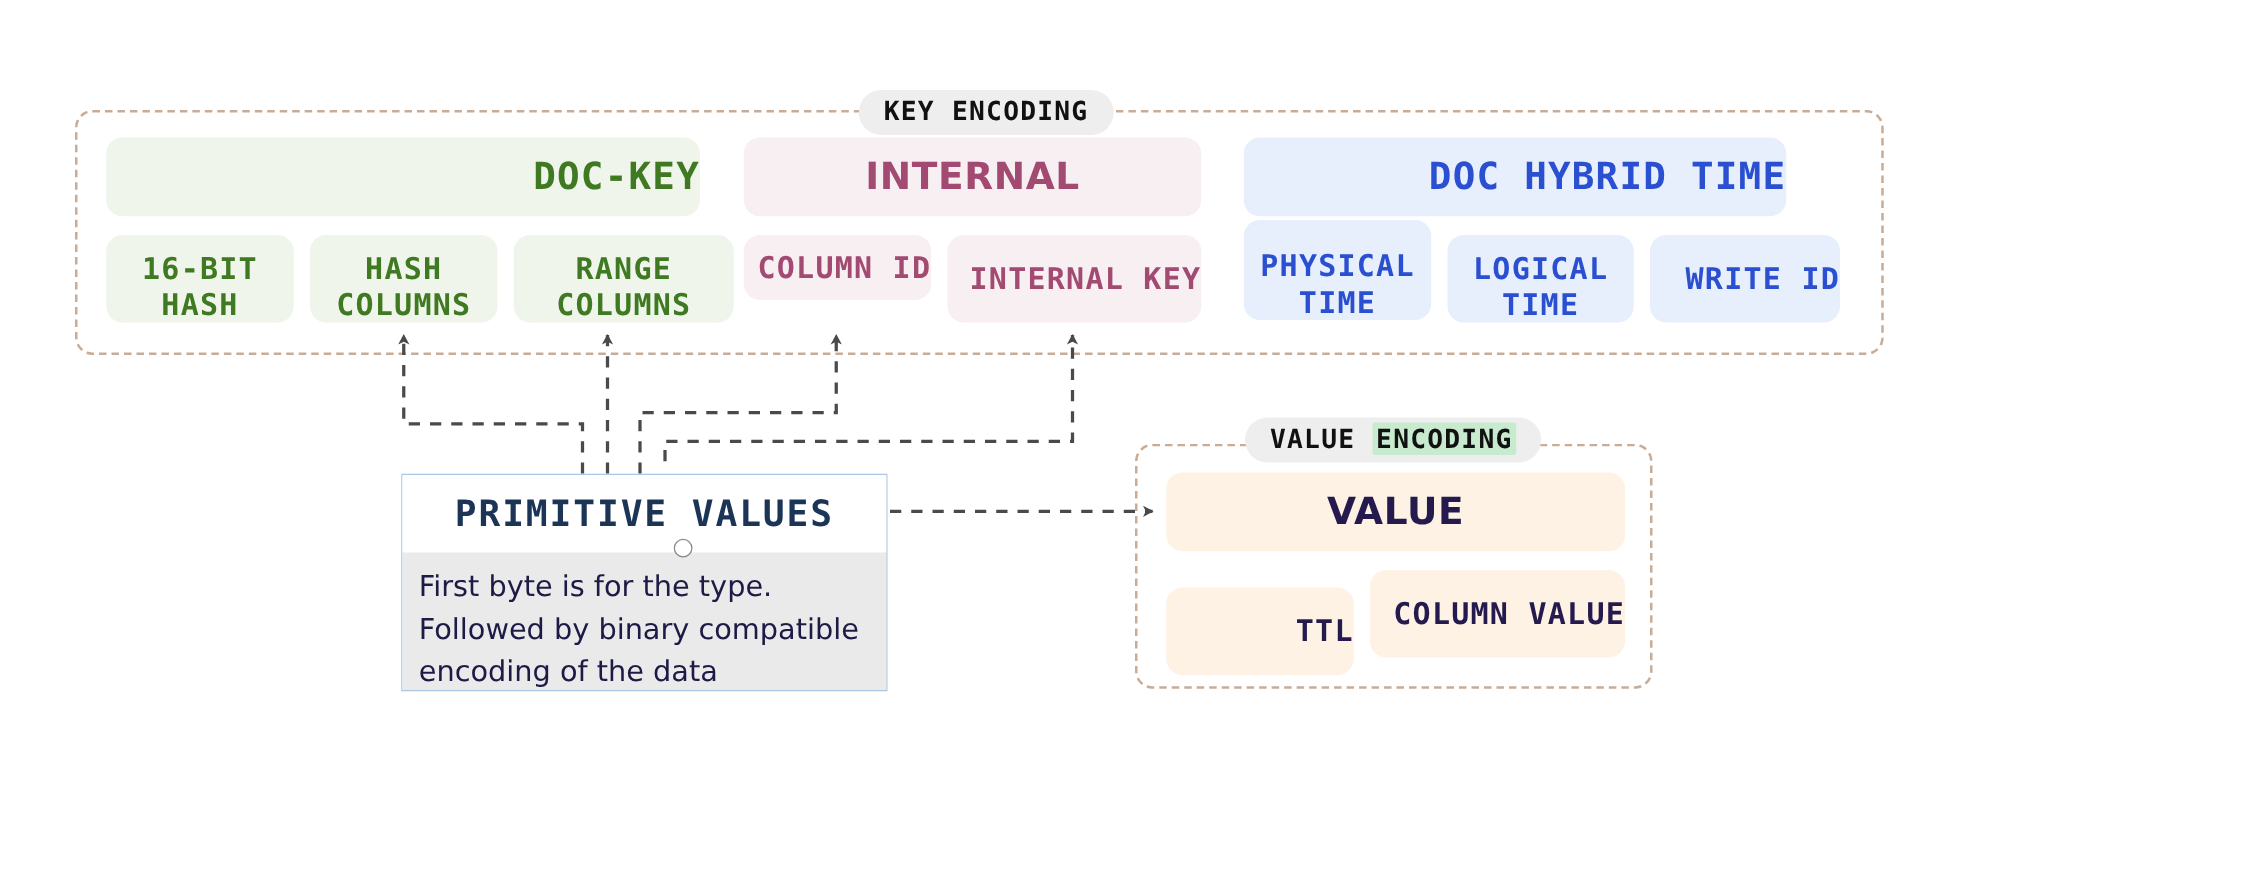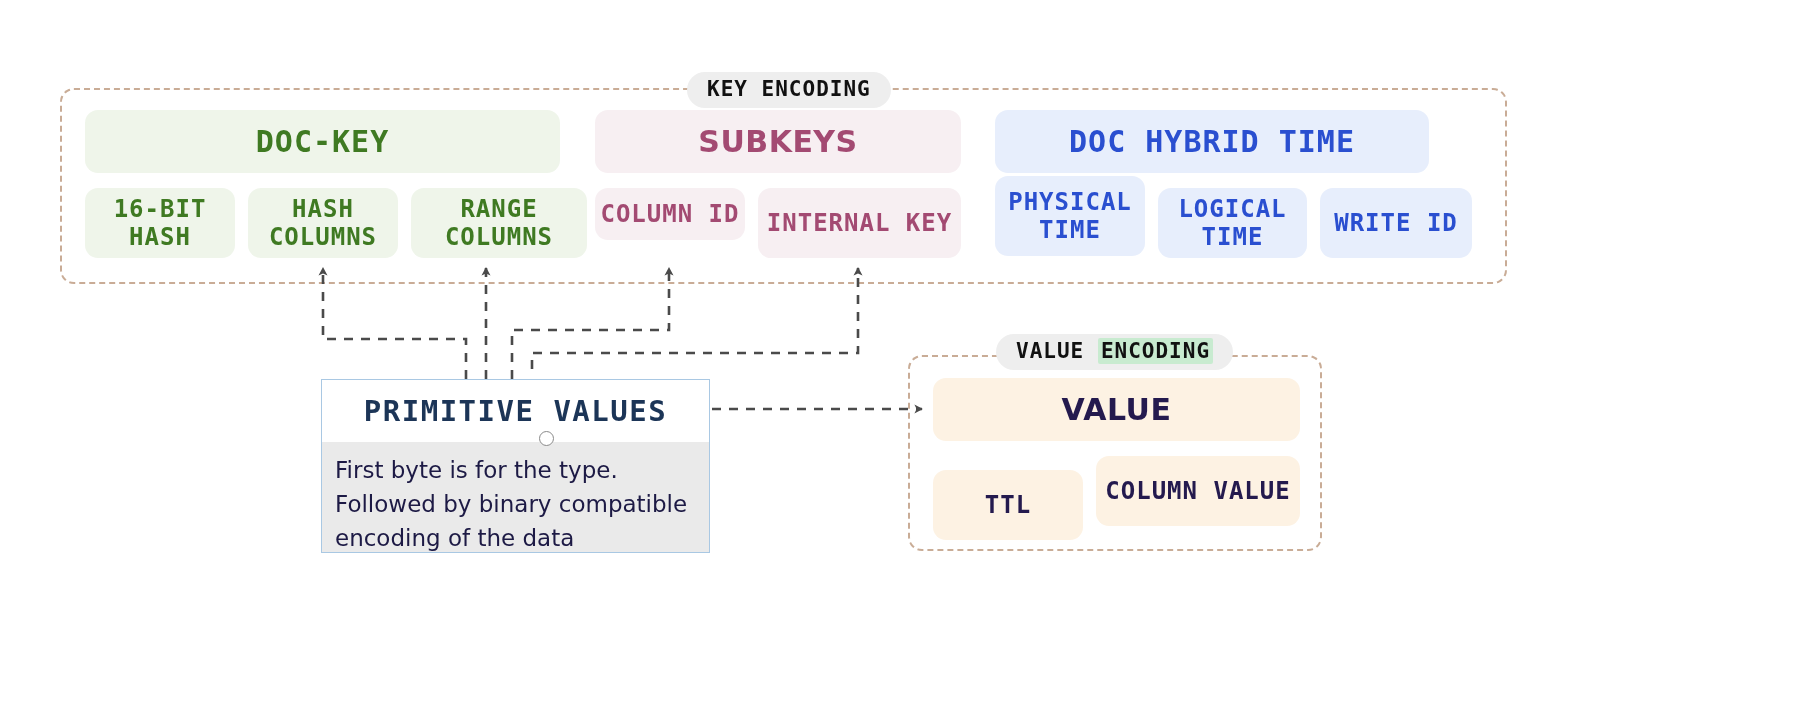--- a/index.html
+++ b/index.html
@@ -74,20 +74,21 @@
     text-align: center;
     z-index: 3;
     line-height: 1.18;
   }
   .card .t { display: block; }
 
   .mono {
     font-family: "DejaVu Sans Mono", "Liberation Mono", monospace;
     font-weight: bold;
     letter-spacing: 1px;
+    justify-content: flex-end;
   }
   .sans {
     font-family: "DejaVu Sans", "Liberation Sans", sans-serif;
     font-weight: bold;
     letter-spacing: 0.5px;
   }
 
   
   .c-green      { background: #eff5ea; color: #3f7a22; }
   
@@ -170,21 +171,21 @@
     <span class="t">HASH</span>
     <span class="t">COLUMNS</span>
   </div>
 
   <div class="card c-green mono sub" style="left:411px; top:188px; width:176px; height:70px; flex-direction:column;">
     <span class="t">RANGE</span>
     <span class="t">COLUMNS</span>
   </div>
 
   <div class="card c-pink sans hdr-lg" style="left:595px; top:110px; width:366px; height:63px;">
-    <span class="t">SUBKEYS</span>
+    <span class="t">INTERNAL</span>
   </div>
 
   <div class="card c-pink mono sub" style="left:595px; top:188px; width:150px; height:52px;">
     <span class="t">COLUMN ID</span>
   </div>
 
   <div class="card c-pink mono sub" style="left:758px; top:188px; width:203px; height:70px;">
     <span class="t">INTERNAL KEY</span>
   </div>
 

